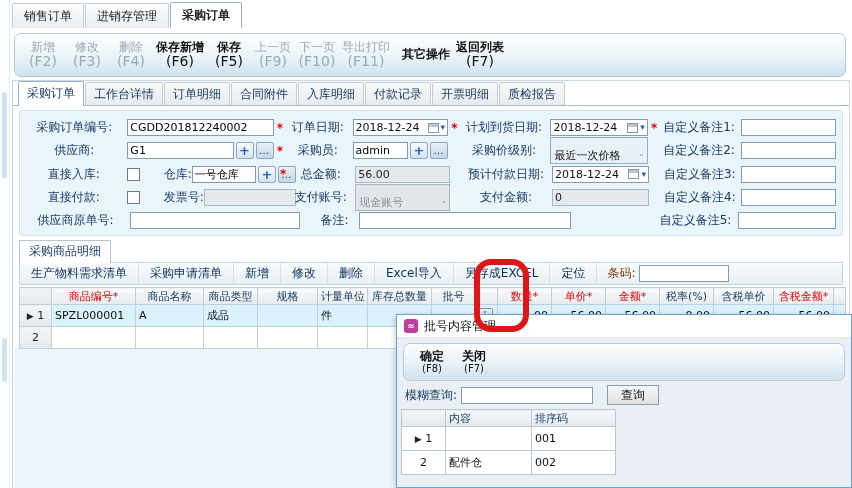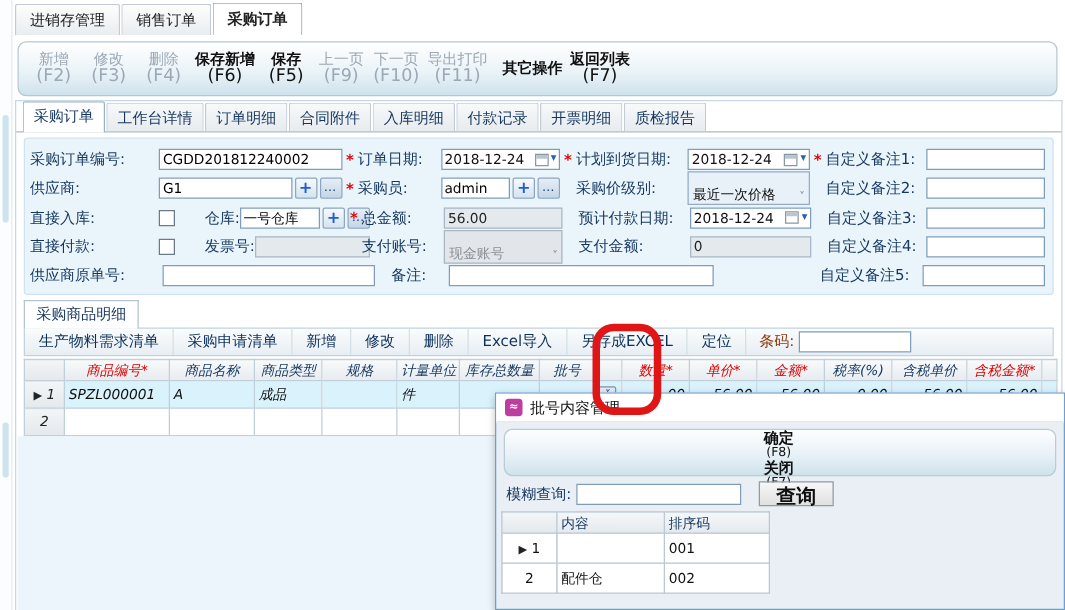--- a/index.html
+++ b/index.html
@@ -41,21 +41,21 @@
 
   .detail-tabs { display:flex; align-items:flex-end; padding:3px 0 0 5px; border-bottom:1px solid #aab9c6; height:25px; }
   .d-tab { padding:3px 8px 2px; margin-right:1px; border:1px solid #c3ccd4; border-bottom:none;
     background:linear-gradient(#f7f9fa,#e7ebee); color:#14365e; border-radius:2px 2px 0 0; }
   .d-tab.active { background:#ffffff; border-color:#9ab0c0; position:relative; top:1px; padding-bottom:4px; }
 
   
   .form-panel { margin:4px 6px 2px; height:126px; background:#e9f4fb; border:1px solid #cfe2ef;
     border-radius:3px; padding:6px 4px 4px; display:flex; flex-direction:column; justify-content:space-between; }
   .frow { display:flex; align-items:center; height:21px; }
-  .flabel { color:#14365e; text-align:left; padding-right:3px; white-space:nowrap; }
+  .flabel { color:#14365e; text-align:center; padding-right:3px; white-space:nowrap; }
   .w-l1 { width:106px; } .w-f1 { width:150px; display:flex; align-items:center; }
   .w-m  { width:13px; color:#e00000; font-weight:bold; text-align:center; }
   .w-l2 { width:68px; }  .w-f2 { width:98px; display:flex; align-items:center; }
   .w-l3 { width:92px; }  .w-f3 { width:100px; display:flex; align-items:center; }
   .w-l4 { width:82px; margin-left:auto; } .w-f4 { width:98px; margin-right:2px; }
   .tin { height:17px; border:1px solid #7f9db9; font:11px "DejaVu Sans",sans-serif;
     padding:1px 2px; width:100%; background:#fff; }
   .tin.dis { background:#e4e9ee; border-color:#a8b8c6; color:#222; }
   .datef { display:flex; align-items:center; border:1px solid #7f9db9; background:#fff; height:17px;
     width:100%; padding:0 2px; }
@@ -82,21 +82,21 @@
     padding:2px 9px 3px; background:#fff; border:1px solid #b3c4d2; border-bottom:none;
     color:#15365e; position:relative; z-index:2; }
   .items-bar { margin:-1px 6px 0; border:1px solid #c2d2de; height:23px;
     background:linear-gradient(#fafcfd,#e7eef3); display:flex; align-items:center; }
   .ibtn { padding:0 11px; color:#0c2f5a; height:100%; display:flex; align-items:center;
     border-right:1px solid #d4dfe8; white-space:nowrap; }
   .barcode-label { margin-left:10px; color:#8b3a10; padding-right:4px; }
   .barcode-input { width:90px; height:17px; border:1px solid #7f9db9; background:#fff; }
 
   
-  .grid-wrap { margin:2px 6px 0;font-style:italic; }
+  .grid-wrap { margin:2px 6px 0; }
   table.grid { border-collapse:collapse; table-layout:fixed; width:826px; font-size:11px; }
   table.grid th, table.grid td { border:1px solid #c0cfda; padding:0 3px; overflow:hidden; white-space:nowrap; }
   table.grid th { height:17px; font-weight:normal; color:#14365e;
     background:linear-gradient(#f8fafb,#e6ebef); text-align:center; }
   table.grid th.req { color:#e00000; }
   table.grid td { height:22px; background:#fff; }
   tr.sel td { background:#d9f2fc; }
   td.rowsel, th.rowsel { background:linear-gradient(#f3f5f7,#e4e9ed) !important; text-align:center; color:#222; }
   td.num { text-align:right; }
   .combo-btn { width:16px; height:15px; display:inline-flex; align-items:center; justify-content:center;
@@ -109,29 +109,29 @@
   
   .popup { position:absolute; left:396px; top:314px; width:456px; height:174px; z-index:50;
     background:#e9eff4; border:1px solid #6ba0d0; box-shadow:0 2px 6px rgba(0,0,0,.25); }
   .p-titlebar { height:23px; background:#ffffff; border-bottom:1px solid #e4e4e4;
     display:flex; align-items:center; padding-left:7px; }
   .p-logo { width:14px; height:14px; border-radius:3px; background:#bf3d9e; color:#fff;
     font-size:9px; font-weight:bold; display:flex; align-items:center; justify-content:center; margin-right:6px; }
   .p-title { font-size:12px; color:#111; }
   .p-toolbar { margin:5px 6px 4px; height:38px; border:1px solid #b7cbd8; border-radius:7px;
     background:linear-gradient(#fdfefe,#e7f1f7 55%,#cfe2ec);
-    display:flex; align-items:center; padding-left:16px;flex-direction:column; }
+    display:flex; align-items:center; padding-left:16px; }
   .p-tb-btn { text-align:center; line-height:1.1; margin-right:18px; }
   .p-tb-btn .tb-label { font-weight:bold; font-size:12px; }
   .p-tb-btn .tb-key { font-size:10px; }
   .p-query { display:flex; align-items:center; margin:3px 8px 4px; }
   .p-query .qlabel { color:#14365e; padding-right:4px; }
   .p-query .qinput { width:132px; height:17px; border:1px solid #7f9db9; background:#fff; }
   .p-query .qbtn { margin-left:14px; padding:1px 13px; height:20px;
-    background:linear-gradient(#f7f7f7,#e0e0e0); border:1px solid #8f9ba5; font-size:16px; color:#111;font-weight:bold; }
+    background:linear-gradient(#f7f7f7,#e0e0e0); border:1px solid #8f9ba5; font-size:12px; color:#111; }
   table.ptable { border-collapse:collapse; table-layout:fixed; margin-left:4px; font-size:11px; }
   table.ptable th, table.ptable td { border:1px solid #b9c8d4; padding:0 3px; overflow:hidden; white-space:nowrap; }
   table.ptable th { height:17px; font-weight:normal; color:#14365e;
     background:linear-gradient(#f5f7f9,#e4e9ee); text-align:left; }
   table.ptable td { height:24px; background:#fff; }
   td.p-rowsel { background:linear-gradient(#f3f5f7,#e4e9ed); text-align:center; }
   td.p-selcell { background:#2e6fc4; color:#fff; }
   td.p-sortsel { background:#dcf2fb; }
 
   
@@ -140,22 +140,22 @@
 </style>
 </head>
 <body>
 
 <div class="left-strip">
   <div class="seg seg1"></div>
   <div class="seg seg2"></div>
 </div>
 
 <div class="top-tabs">
+  <div class="top-tab">销售订单</div>
   <div class="top-tab">进销存管理</div>
-  <div class="top-tab">销售订单</div>
   <div class="top-tab active">采购订单</div>
 </div>
 
 <div class="toolbar">
   <div class="tb-btn disabled">
     <div class="tb-label">新增</div>
     <div class="tb-key">(F2)</div>
   </div>
   <div class="tb-btn disabled">
     <div class="tb-label">修改</div>

